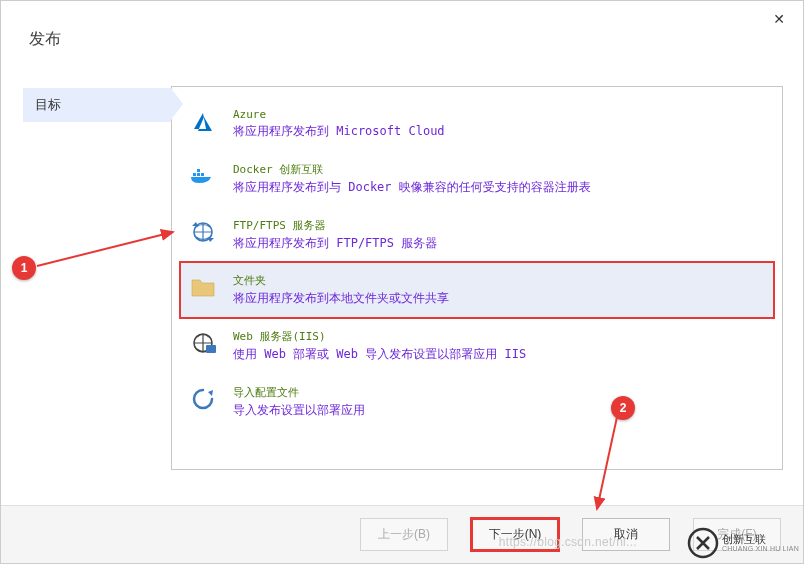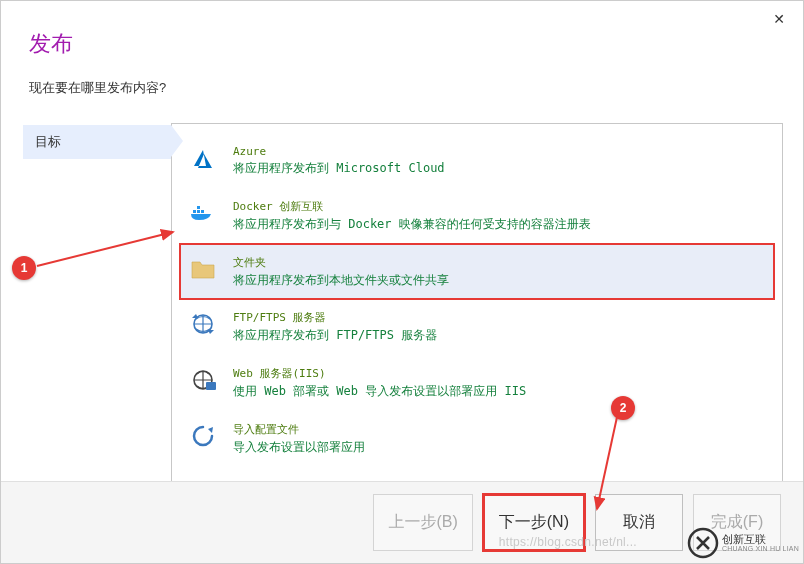--- a/index.html
+++ b/index.html
@@ -14,21 +14,21 @@
     }
     .close-btn {
       position: absolute;
       top: 8px; right: 12px;
       font-size: 14px;
       color: #333;
       cursor: pointer;
       padding: 2px 6px;
     }
     .header { padding: 28px 28px 10px 28px; }
-    .title { font-size: 22px; font-weight: 400; color: #a21caf; margin-bottom: 20px; }
+    .title { font-size: 16px; font-weight: 400; color: #404040; margin-bottom: 10px; }
     .subtitle { font-size: 13px; color: #333; }
     .content { display: flex; padding: 16px 20px 0 22px; height: 400px; }
     .sidebar { width: 148px; padding-top: 2px; }
     .sidebar-tab {
       background: #e6eefd;
       padding: 8px 12px;
       font-size: 13px;
       color: #333;
       position: relative;
     }
@@ -69,42 +69,43 @@
     .option-title {
       font-family: Consolas, "Microsoft YaHei", monospace;
       font-size: 11px;
       font-weight: normal;
       color: #4d7c0f;
       margin-bottom: 2px;
     }
     .option-desc {
       font-family: Consolas, "Microsoft YaHei", monospace;
       font-size: 12px;
-      color: #15803d;
+      color: #6d28d9;
       line-height: 1.4;
     }
     .footer {
       position: absolute;
       bottom: 0; left: 0; right: 0;
       padding: 12px 22px;
       background: #f5f5f5;
       display: flex;
       justify-content: flex-end;
       gap: 10px;
       border-top: 1px solid #e0e0e0;
     }
     .btn {
       min-width: 88px;
-      padding: 16px 14px;
-      font-size: 16px;
+      padding: 6px 14px;
+      font-size: 12px;
       border: 1px solid #bfbfbf;
       background: #f8f8f8;
       color: #333;
       cursor: pointer;
       text-align: center;
+      margin-left: 13px;
     }
     .btn-disabled { color: #aaa; background: #f8f8f8; border-color: #d4d4d4; cursor: default; }
     .btn-primary { border: 2px solid #e63935; outline: 1px solid #e63935; }
     .callout {
       position: absolute;
       width: 24px; height: 24px;
       border-radius: 50%;
       background: #e63935;
       color: #fff;
       font-size: 12px;
@@ -134,21 +135,20 @@
     .brand-text { font-size: 11px; color: #333; line-height: 1.1; }
     .brand-text small { font-size: 7px; color: #888; display:block; letter-spacing:0.2px; }
   </style>
 </head>
 <body>
 
 <div class="close-btn">✕</div>
 
 <div class="header">
   <div class="title">发布</div>
-  <div class="subtitle">现在要在哪里发布内容?</div>
 </div>
 
 <div class="content">
   <div class="sidebar">
     <div class="sidebar-tab">目标</div>
   </div>
 
   <div class="options-panel">
 
     <div class="option">
@@ -172,43 +172,43 @@
             <rect x="8" y="4" width="3" height="3" fill="#2396ed"></rect>
             <path d="M2 12 Q2 18 10 18 Q20 18 22 12 Z" fill="#2396ed"></path>
           </svg>
       </div>
       <div class="option-body">
         <div class="option-title">Docker 创新互联</div>
         <div class="option-desc">将应用程序发布到与 Docker 映像兼容的任何受支持的容器注册表</div>
       </div>
     </div>
 
-    <div class="option selected">
-      <div class="option-icon">
-        <svg width="26" height="22" viewBox="0 0 26 22">
-            <path d="M2 4 L10 4 L12 7 L24 7 L24 20 L2 20 Z" fill="#e8c77a" stroke="#c9a94f" stroke-width="0.6"></path>
-          </svg>
-      </div>
-      <div class="option-body">
-        <div class="option-title">文件夹</div>
-        <div class="option-desc">将应用程序发布到本地文件夹或文件共享</div>
-      </div>
-    </div>
-
     <div class="option">
       <div class="option-icon">
         <svg width="26" height="24" viewBox="0 0 26 24">
             <circle cx="13" cy="12" r="9" fill="none" stroke="#3b78bd" stroke-width="1.6"></circle>
             <path d="M4 12 H22 M13 3 V21 M6 7 Q13 2 20 7 M6 17 Q13 22 20 17" stroke="#3b78bd" stroke-width="1.2" fill="none"></path>
             <path d="M2 6 L8 6 L6 2 Z M24 18 L18 18 L20 22 Z" fill="#3b78bd"></path>
           </svg>
       </div>
       <div class="option-body">
         <div class="option-title">FTP/FTPS 服务器</div>
         <div class="option-desc">将应用程序发布到 FTP/FTPS 服务器</div>
+      </div>
+    </div>
+
+    <div class="option selected">
+      <div class="option-icon">
+        <svg width="26" height="22" viewBox="0 0 26 22">
+            <path d="M2 4 L10 4 L12 7 L24 7 L24 20 L2 20 Z" fill="#e8c77a" stroke="#c9a94f" stroke-width="0.6"></path>
+          </svg>
+      </div>
+      <div class="option-body">
+        <div class="option-title">文件夹</div>
+        <div class="option-desc">将应用程序发布到本地文件夹或文件共享</div>
       </div>
     </div>
 
     <div class="option">
       <div class="option-icon">
         <svg width="26" height="24" viewBox="0 0 26 24">
             <circle cx="13" cy="12" r="9" fill="none" stroke="#444" stroke-width="1.6"></circle>
             <path d="M4 12 H22 M13 3 V21 M7 6 Q13 1 19 6 M7 18 Q13 23 19 18" stroke="#444" stroke-width="1.2" fill="none"></path>
             <rect x="16" y="14" width="10" height="8" rx="1" fill="#3b78bd"></rect>
           </svg>

